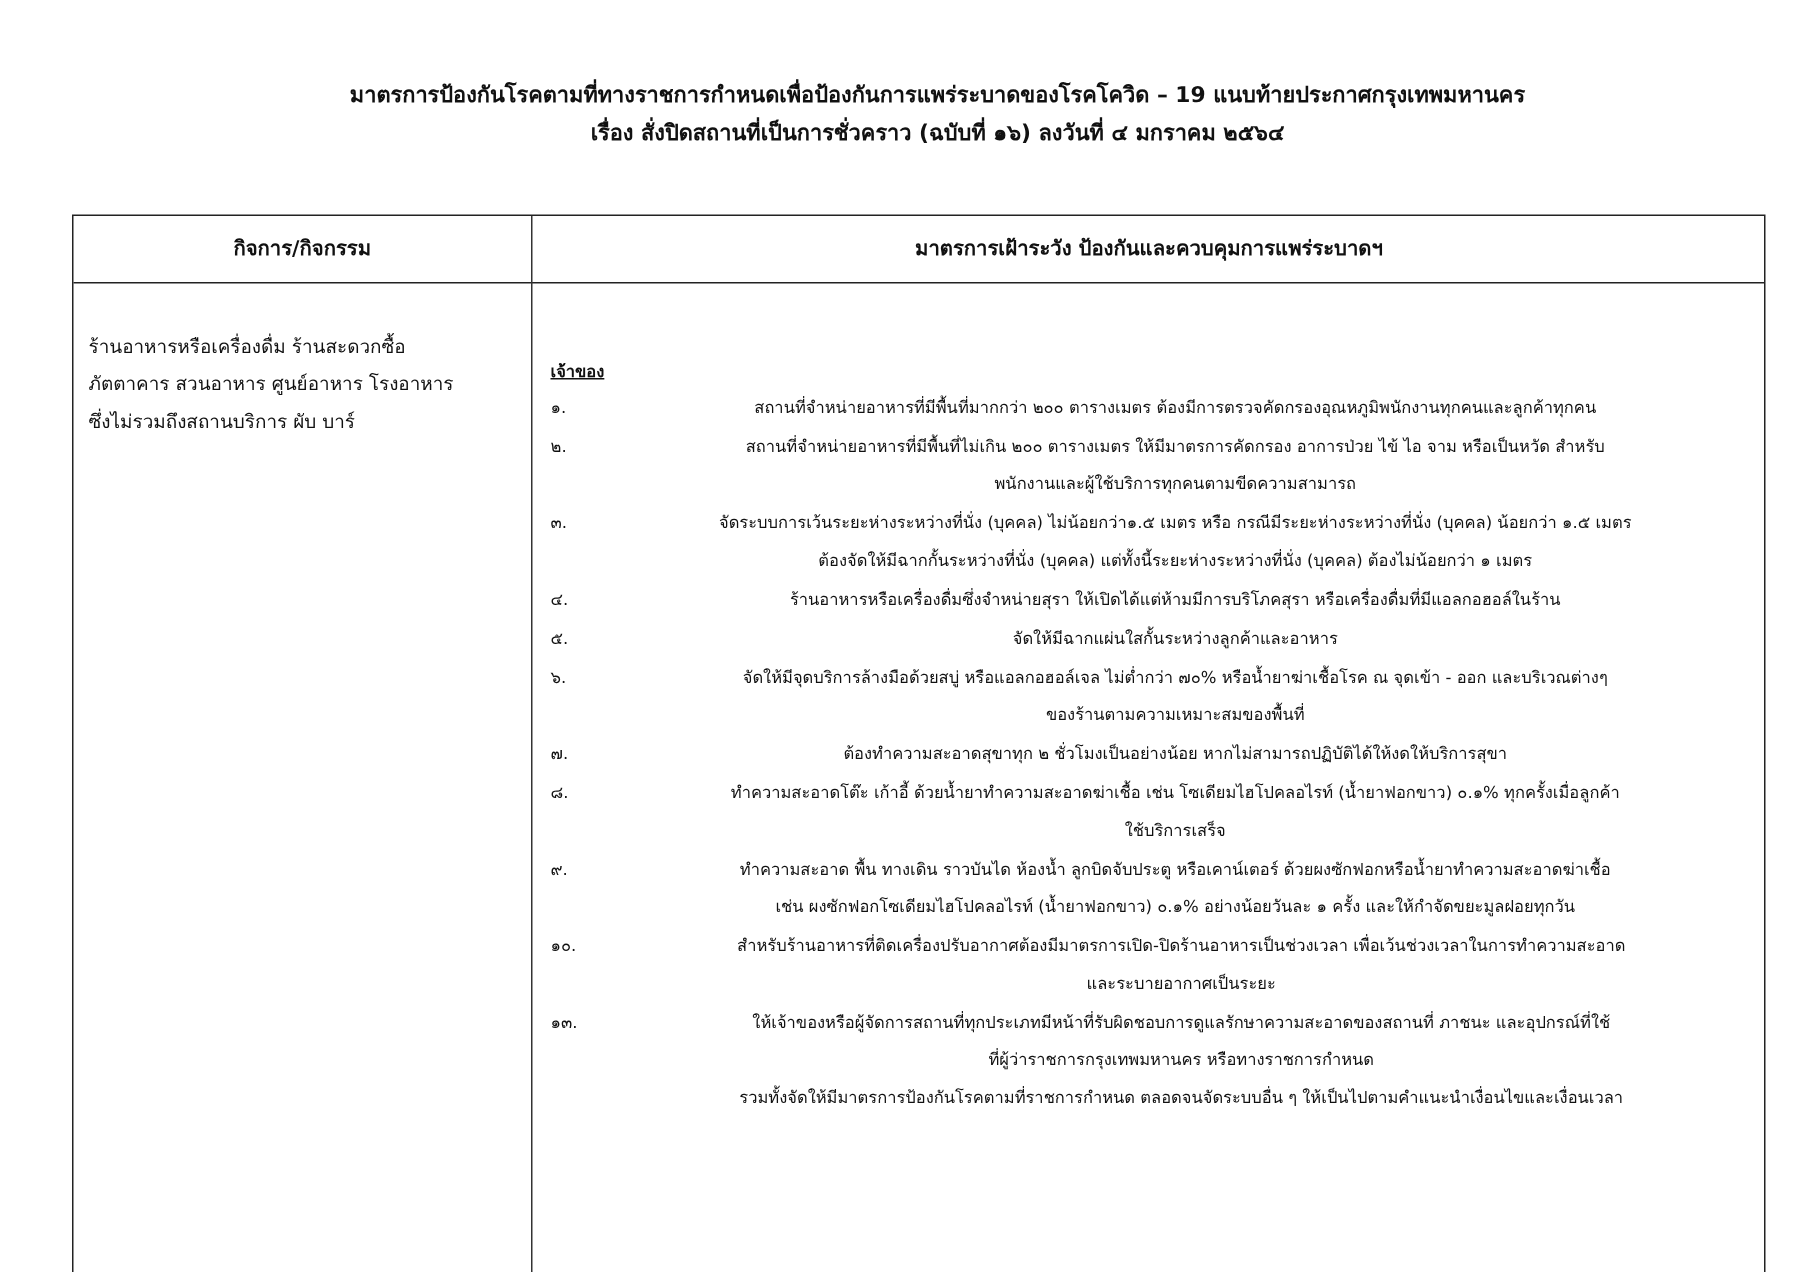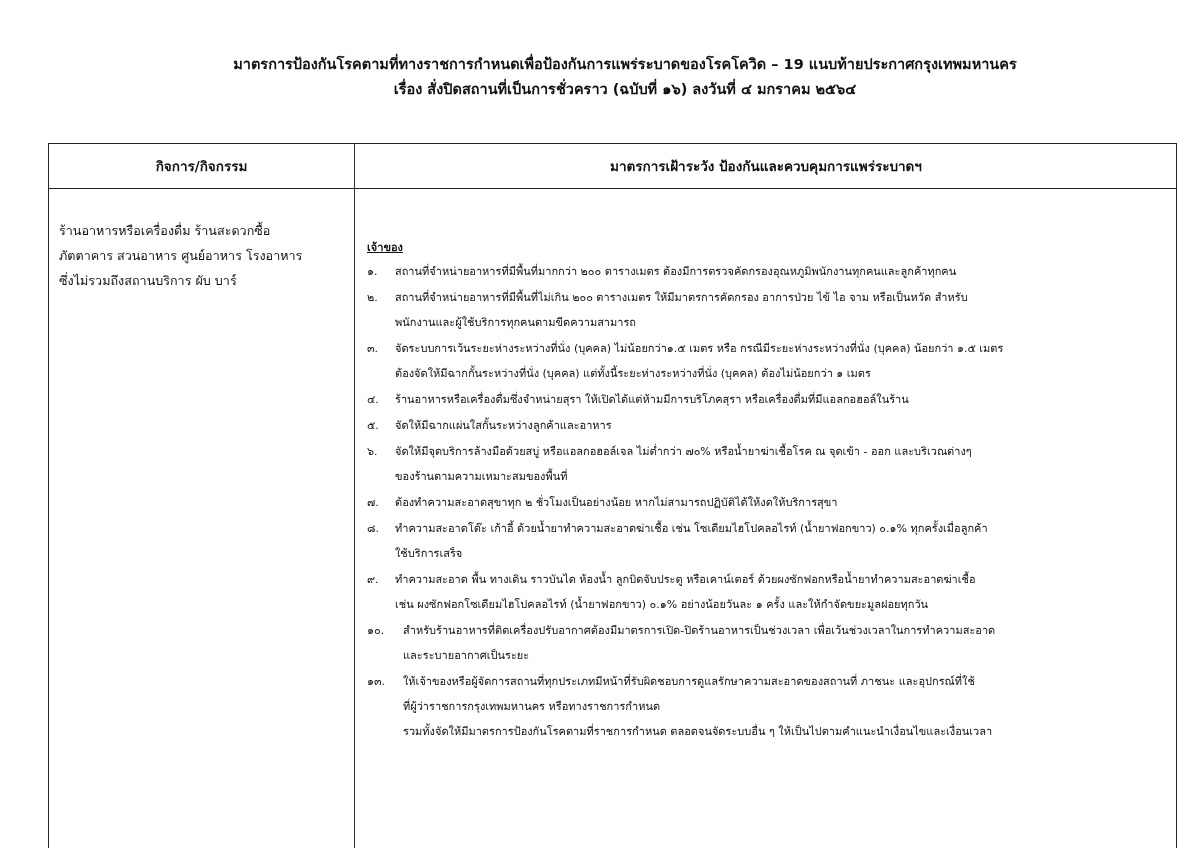--- a/index.html
+++ b/index.html
@@ -96,21 +96,21 @@
       line-height: 25px;
       margin-bottom: 1px;
     }
     .measure-item .num {
       position: absolute;
       left: 0;
       top: 0;
       white-space: nowrap;
     }
     .measure-item.wide { padding-left: 36px; }
-    .measure-item .line { white-space: nowrap; display: block; }
+    .measure-item .line { white-space: nowrap; display: block; text-align: center; }
   </style>
 </head>
 <body>
 
 <div class="doc-title">
   <div>มาตรการป้องกันโรคตามที่ทางราชการกำหนดเพื่อป้องกันการแพร่ระบาดของโรคโควิด – 19 แนบท้ายประกาศกรุงเทพมหานคร</div>
   <div>เรื่อง สั่งปิดสถานที่เป็นการชั่วคราว (ฉบับที่ ๑๖) ลงวันที่ ๔ มกราคม ๒๕๖๔</div>
 </div>
 
 <div class="measures-table">

